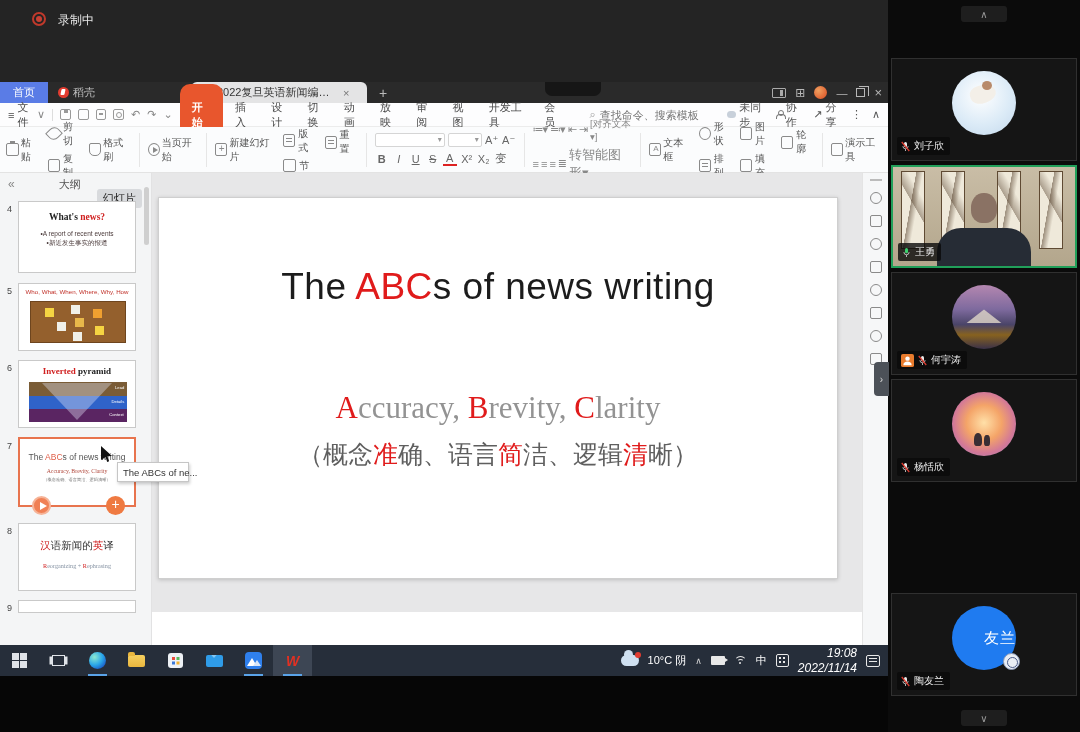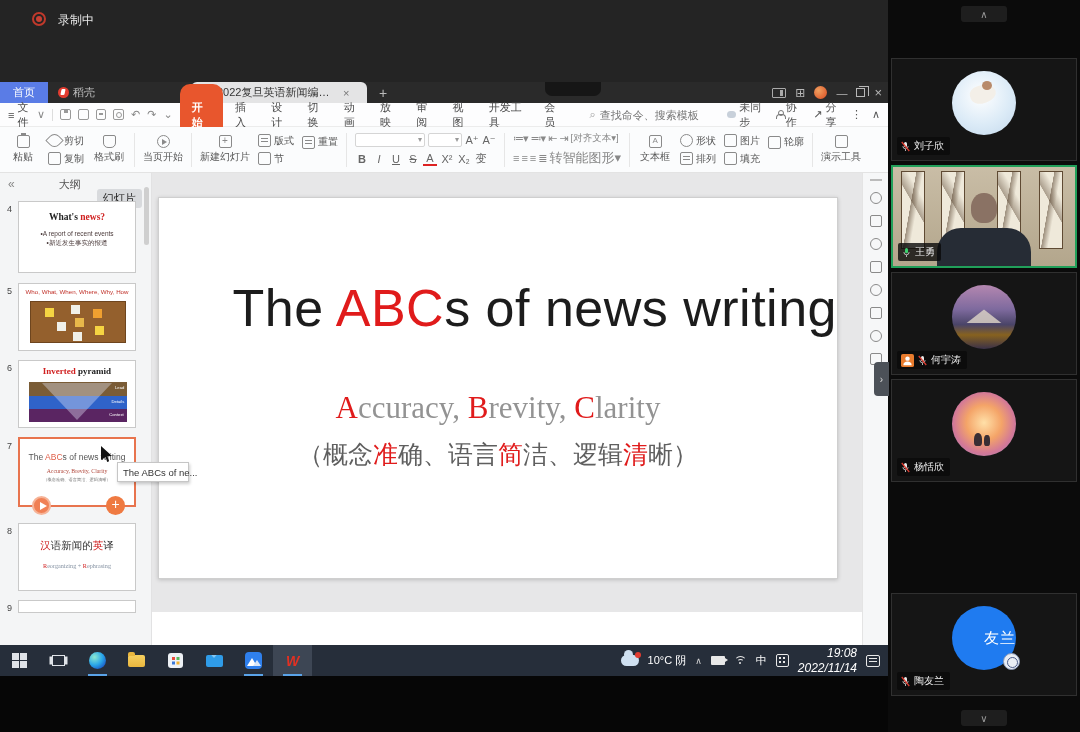--- a/index.html
+++ b/index.html
@@ -48,41 +48,41 @@
   .mb-search { display:flex; align-items:center; gap:4px; color:#a0a0a0; margin-left:14px; }
   .mb-search input { border:none; outline:none; background:transparent; font-size:11px; width:120px; color:#666; }
   .mb-right { margin-left:auto; display:flex; align-items:center; gap:10px; color:#555; }
   .mb-right .grp { display:flex; align-items:center; gap:3px; }
   .ic-person { width:9px; height:9px; position:relative; display:inline-block; }
   .ic-person::before { content:""; position:absolute; left:2.5px; top:0; width:4px; height:4px; border:1px solid #777; border-radius:50%; }
   .ic-person::after { content:""; position:absolute; left:0; bottom:0; width:8px; height:4px; border:1px solid #777; border-bottom:none; border-radius:4px 4px 0 0; }
 
   
   .toolbar { position:absolute; left:0; top:45px; width:100%; height:46px; background:#fbfcfd; border-bottom:1px solid #e3e3e3; display:flex; align-items:center; padding:0 6px; gap:8px; font-size:10px; color:#555; }
-  .tb-big { display:flex; flex-direction:column; align-items:center; justify-content:center; gap:2px; min-width:34px; height:42px; }
+  .tb-big { display:flex; flex-direction:row; align-items:center; justify-content:center; gap:2px; min-width:34px; height:42px; }
   .tb-col { display:flex; flex-direction:column; gap:4px; }
   .tb-row { display:flex; align-items:center; gap:3px; }
   .tb-sep { width:1px; height:34px; background:#e6e6e6; }
   .g-ic { width:13px; height:13px; border:1px solid #8a8a8a; border-radius:2px; position:relative; }
   .g-ic.clip::before { content:""; position:absolute; left:3px; top:-3px; width:5px; height:3px; background:#8a8a8a; }
   .g-ic.play-c { border-radius:50%; }
   .g-ic.play-c::before { content:""; position:absolute; left:4px; top:3px; border-left:5px solid #8a8a8a; border-top:3px solid transparent; border-bottom:3px solid transparent; }
   .g-ic.plus::before { content:"+"; position:absolute; left:2.5px; top:-1px; font-size:10px; color:#8a8a8a; }
   .g-ic.lines::before { content:""; position:absolute; left:2px; top:3px; right:2px; height:1px; background:#8a8a8a; box-shadow:0 3px #8a8a8a; }
   .g-ic.txt::before { content:"A"; position:absolute; left:3px; top:0; font-size:8px; color:#8a8a8a; }
   .fmt-box { width:70px; height:14px; border:1px solid #d5d5d5; border-radius:2px; background:#fff; position:relative; }
   .fmt-box.small { width:34px; }
   .fmt-box::after { content:"▾"; position:absolute; right:2px; top:1px; font-size:8px; color:#999; }
   .fmt-btn { min-width:14px; text-align:center; font-size:11px; color:#666; }
   .al { font-size:11px; color:#888; letter-spacing:-1px; }
 
   
   .content-bg { position:absolute; left:152px; top:91px; right:26px; bottom:33px; background:#e7e7e8; }
   .slide-canvas { position:absolute; left:6px; top:24px; width:680px; height:382px; background:#fff; border:1px solid #cfcfcf; box-shadow:0 1px 4px rgba(0,0,0,.18); }
-  .s-title { position:absolute; top:80px; width:100%; text-align:right; font-size:52px; color:#1c1c1c; letter-spacing:.5px; }
+  .s-title { position:absolute; top:68px; width:100%; text-align:center; font-size:37px; color:#1c1c1c; letter-spacing:.5px; }
   .s-abc { position:absolute; top:192px; width:100%; text-align:center; font-family:"Liberation Serif","DejaVu Serif",serif; font-size:31px; color:#939393; }
   .s-cn { position:absolute; top:240px; width:100%; text-align:center; font-family:"Liberation Serif","DejaVu Serif",serif; font-size:25px; color:#5f5f5f; }
   .red { color:#e01b1b; }
 
   .notesbar { position:absolute; left:152px; right:26px; top:612px; height:16px; background:#fbfbfc; border-top:1px solid #e4e4e4; display:flex; align-items:center; gap:5px; padding-left:32px; font-size:10px; color:#8a8a8a; }
 
   
   .panel { position:absolute; left:0; top:91px; width:152px; height:537px; background:#f4f5f6; border-right:1px solid #e2e2e3; }
   .panel-tabs { position:absolute; left:0; top:0; width:100%; height:22px; display:flex; align-items:center; font-size:11px; color:#555; gap:10px; padding-left:8px; }
   .pt-collapse { color:#888; font-size:12px; }

